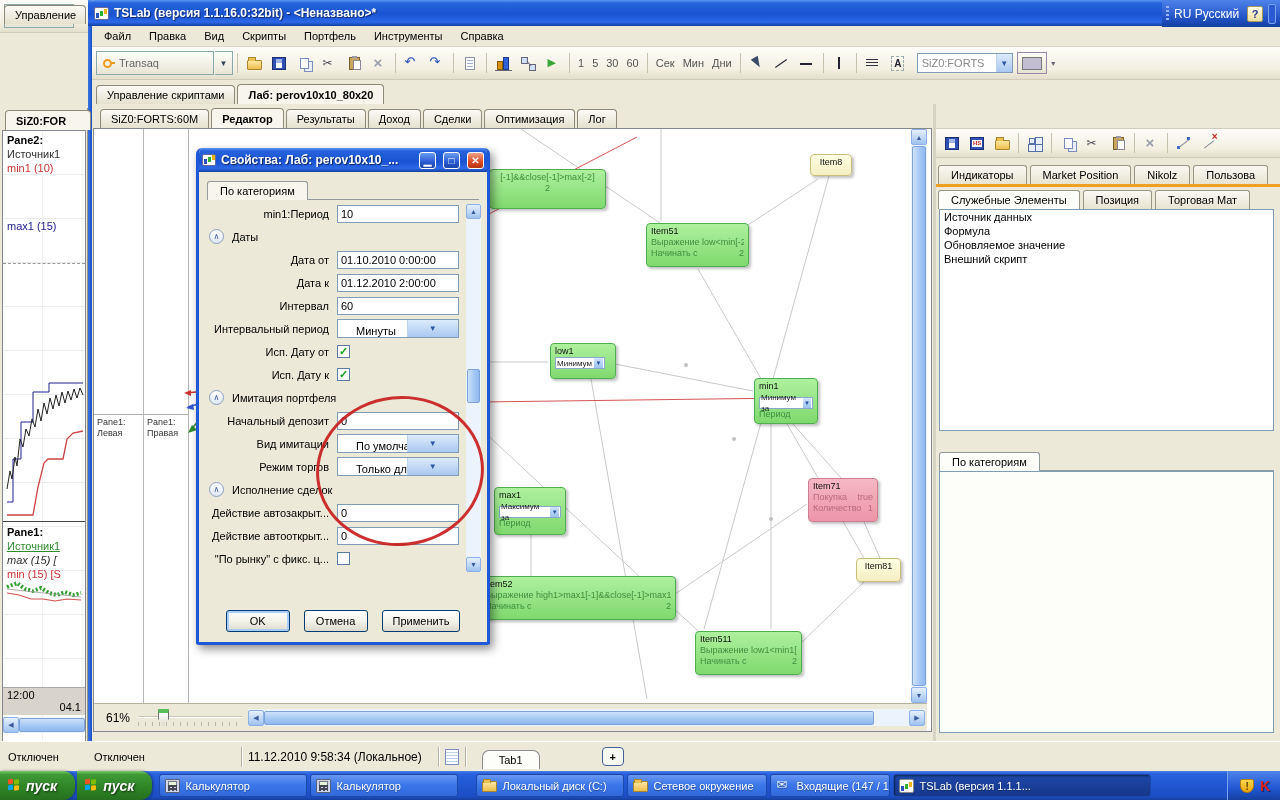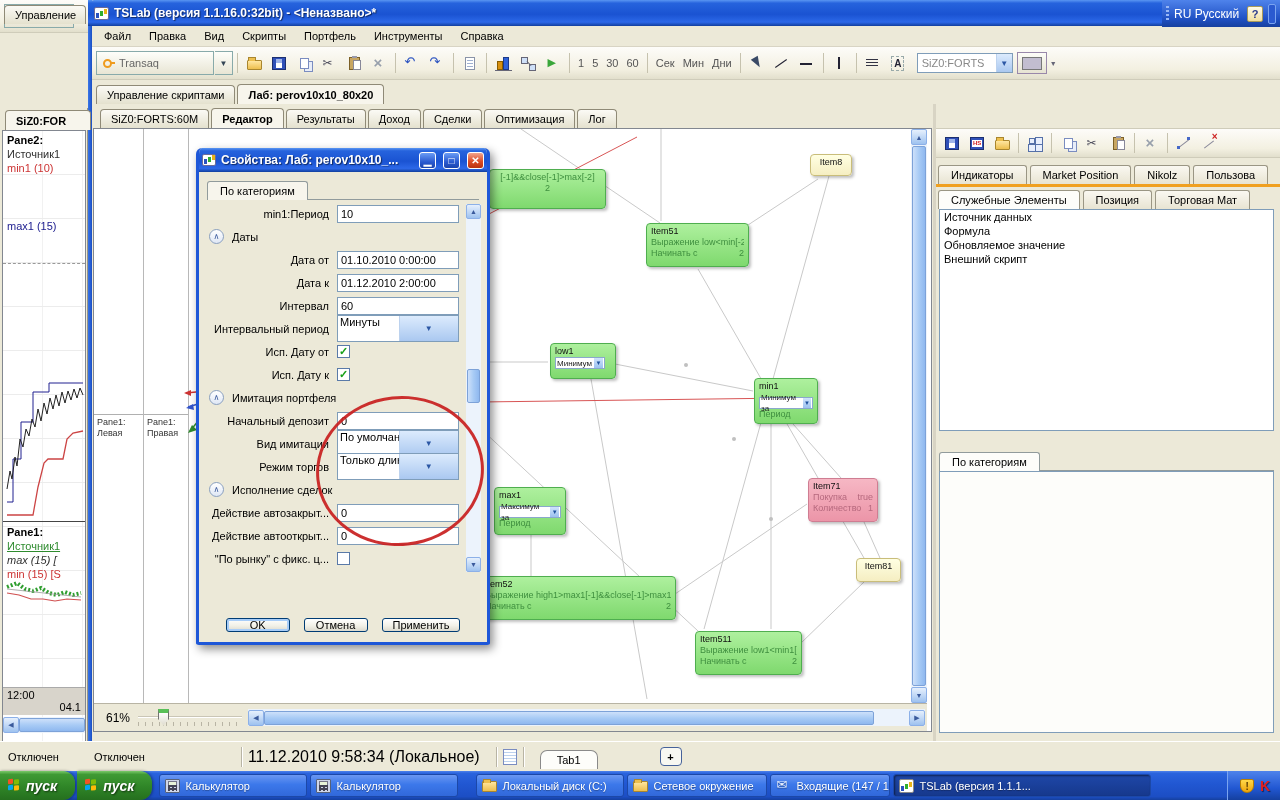--- a/index.html
+++ b/index.html
@@ -111,28 +111,28 @@
     background:linear-gradient(#6a9cf5,#2a5ad0 60%,#1b44ad);color:#fff;font-size:10px;font-weight:bold;
     display:flex;align-items:center;justify-content:center;text-shadow:none}
   .capbtn.close{background:linear-gradient(#f2a48c,#dd4d28 55%,#b83310)}
   .dtabs{position:absolute;left:8px;right:8px;top:30px;height:22px;display:flex;align-items:flex-end}
   .dtab{padding:3px 12px;border:1px solid #919b9c;border-bottom:none;border-radius:3px 3px 0 0;background:#f7f5ec}
   .dtabline{flex:1;border-bottom:1px solid #919b9c;height:100%}
   #dlg-fields{position:absolute;left:8px;top:54px;width:258px}
   .drow{display:flex;align-items:center;height:23px}
   .dlabel{width:130px;text-align:right;padding-right:8px;white-space:nowrap;overflow:hidden;flex:none}
   .dinput{width:122px;height:18px;border:1px solid #7f9db9;background:#fff;font:11px "Liberation Sans",sans-serif;padding:0 3px}
-  .dselect{width:122px;height:27px;border:1px solid #7f9db9;background:#fff;display:flex;align-items:flex-start;padding-left:2px}
+  .dselect{width:122px;height:19px;border:1px solid #7f9db9;background:#fff;display:flex;align-items:flex-end;padding-left:18px}
   .dselect span{flex:1;overflow:hidden;white-space:nowrap}
   .dcheck{width:13px;height:13px;border:1px solid #5a7aa8;background:#fff;display:flex;align-items:center;justify-content:center;
     font-size:11px;font-weight:bold;color:#18a018;line-height:11px}
   .dsec{padding-left:2px}
   .dsec .circ{width:15px;height:15px;border:1px solid #8aa0c0;border-radius:50%;background:linear-gradient(#fff,#dfe7f5);
     color:#3a5a9c;font-size:8px;display:flex;align-items:center;justify-content:center;margin-right:8px;flex:none}
-  .xpbtn{min-width:64px;height:14px;border:1px solid #003c74;border-radius:3px;
+  .xpbtn{min-width:64px;height:22px;border:1px solid #003c74;border-radius:3px;
     background:linear-gradient(#fff,#f2f1e8 55%,#dcdace);font:11px "Liberation Sans",sans-serif;
     display:flex;align-items:center;justify-content:center;padding:0 10px}
   .xpbtn.def{box-shadow:inset 0 0 0 2px #a8cdf8}
   #red-circle{left:316px;top:396px;width:168px;height:150px;border:3px solid #c81e1e;border-radius:50%;
     transform:rotate(-6deg);z-index:60;opacity:.92}
 
   
   .rp-tab{padding:3px 12px;border:1px solid #9a9684;border-bottom:none;border-radius:3px 3px 0 0;
     background:linear-gradient(#faf8f1,#e8e4d2);white-space:nowrap;overflow:hidden}
   .rp-tab.active{background:#fdfdfa;font-weight:normal}
@@ -714,21 +714,21 @@
       <div class="xpbtn">Применить</div>
     </div>
   </div>
 
   <div class="abs" id="red-circle"></div>
 
   <div class="abs" id="statusbar">
     <span style="margin-left:8px;width:72px">Отключен</span>
     <span style="margin-left:14px">Отключен</span>
     <span class="st-sep" style="margin-left:96px"></span>
-    <span style="font-size:16px">11.12.2010 9:58:34 (Локальное)</span>
+    <span style="font-size:12px">11.12.2010 9:58:34 (Локальное)</span>
     <span class="st-sep" style="margin-left:16px"></span>
     <span style="width:14px;height:16px;background:#fff;border:1px solid #7a8cc0;background-image:repeating-linear-gradient(180deg,transparent 0 2px,#bcd2ee 2px 3px)"></span>
     <span class="st-sep"></span>
     <span class="btab" style="margin-left:10px">Tab1</span>
     <span class="plusbtn" style="margin-left:62px">+</span>
   </div>
 
   <div class="abs" id="taskbar">
     <div class="startbtn">
       <span class="xpflag"></span>

